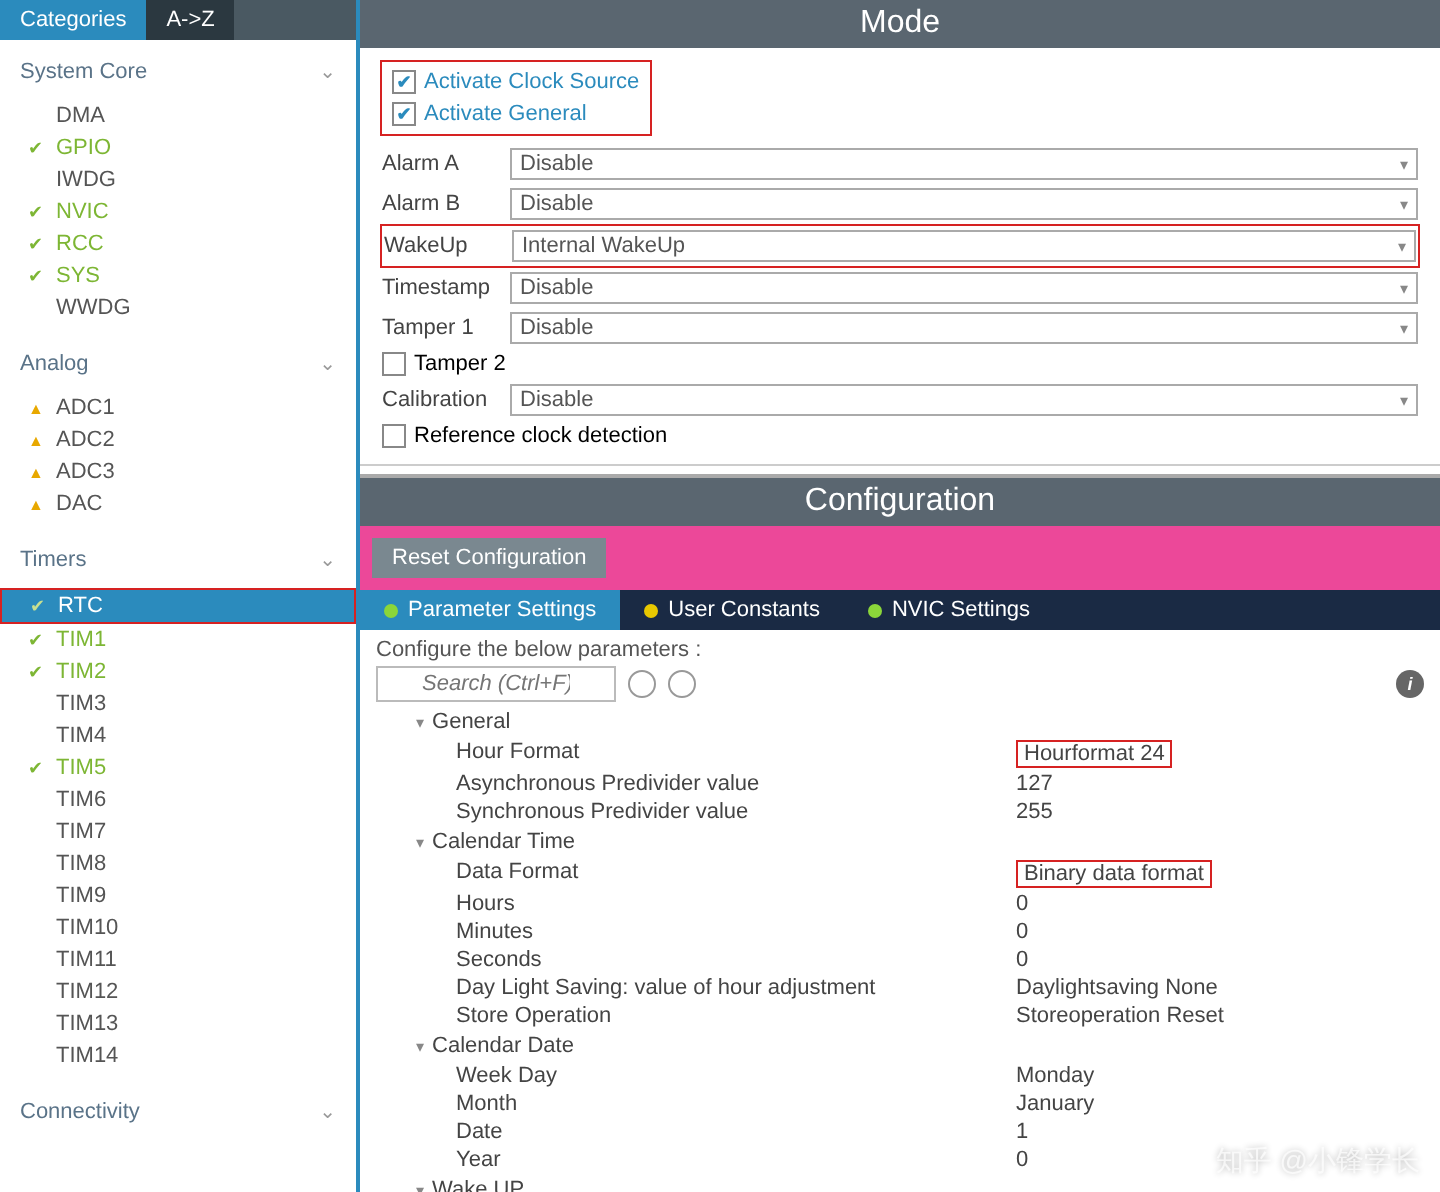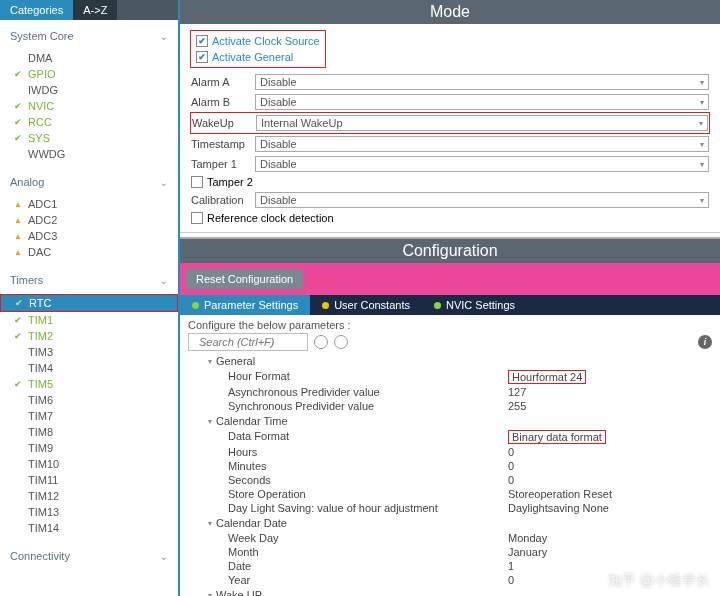--- a/index.html
+++ b/index.html
@@ -33,21 +33,21 @@
 .reset-row{background:#ec4899;padding:6px}
 .reset-btn{background:#7a8890;color:#fff;padding:4px 10px;border:none}
 .subtabs{display:flex;background:#1a2a44}
 .subtab{padding:4px 12px;color:#fff;display:flex;align-items:center;gap:5px;font-size:11px}
 .subtab.active{background:#2b8bbd}
 .dot{width:7px;height:7px;border-radius:50%;background:#e8c800;display:inline-block}
 .dot.g{background:#8bd63a}
 .cfg-body{flex:1;overflow-y:auto;padding:4px 8px;position:relative}
 .cfg-txt{color:#555;margin-bottom:2px}
 .search-row{display:flex;align-items:center;gap:6px;margin-bottom:2px}
-.search{border:1px solid #bbb;padding:2px 10px;width:120px;font-style:italic;color:#aaa}
+.search{border:1px solid #bbb;padding:2px 22px;width:120px;font-style:italic;color:#aaa}
 .odot{width:14px;height:14px;border:1px solid #999;border-radius:50%}
 .info-i{margin-left:auto;width:14px;height:14px;border-radius:50%;background:#666;color:#fff;display:flex;align-items:center;justify-content:center;font-size:9px;font-style:italic;font-weight:bold}
 .param-row{display:flex;padding:1px 0}
 .pname{flex:0 0 280px;color:#444}
 .pval{color:#444}
 .sec{color:#444;padding:2px 0;display:flex;align-items:center;gap:4px}
 .sec .ar{color:#888;font-size:8px}
 .ind1{padding-left:20px}
 .ind2{padding-left:40px}
 .wm{position:absolute;right:10px;bottom:6px;color:rgba(255,255,255,0.7);font-size:14px;text-shadow:0 0 3px rgba(0,0,0,0.3)}
@@ -237,27 +237,27 @@
         </div>
       <div class="param-row ind2">
           <span class="pname">Minutes</span>
           <span class="pval">0</span>
         </div>
       <div class="param-row ind2">
           <span class="pname">Seconds</span>
           <span class="pval">0</span>
         </div>
       <div class="param-row ind2">
+          <span class="pname">Day Light Saving: value of hour adjustment</span>
+          <span class="pval">Daylightsaving None</span>
+        </div>
+      <div class="param-row ind2">
           <span class="pname">Store Operation</span>
           <span class="pval">Storeoperation Reset</span>
         </div>
-      <div class="param-row ind2">
-          <span class="pname">Day Light Saving: value of hour adjustment</span>
-          <span class="pval">Daylightsaving None</span>
-        </div>
       <div class="sec ind1">
           <span class="ar">▾</span>
           <span>Calendar Date</span>
         </div>
       <div class="param-row ind2">
           <span class="pname">Week Day</span>
           <span class="pval">Monday</span>
         </div>
       <div class="param-row ind2">
           <span class="pname">Month</span>

